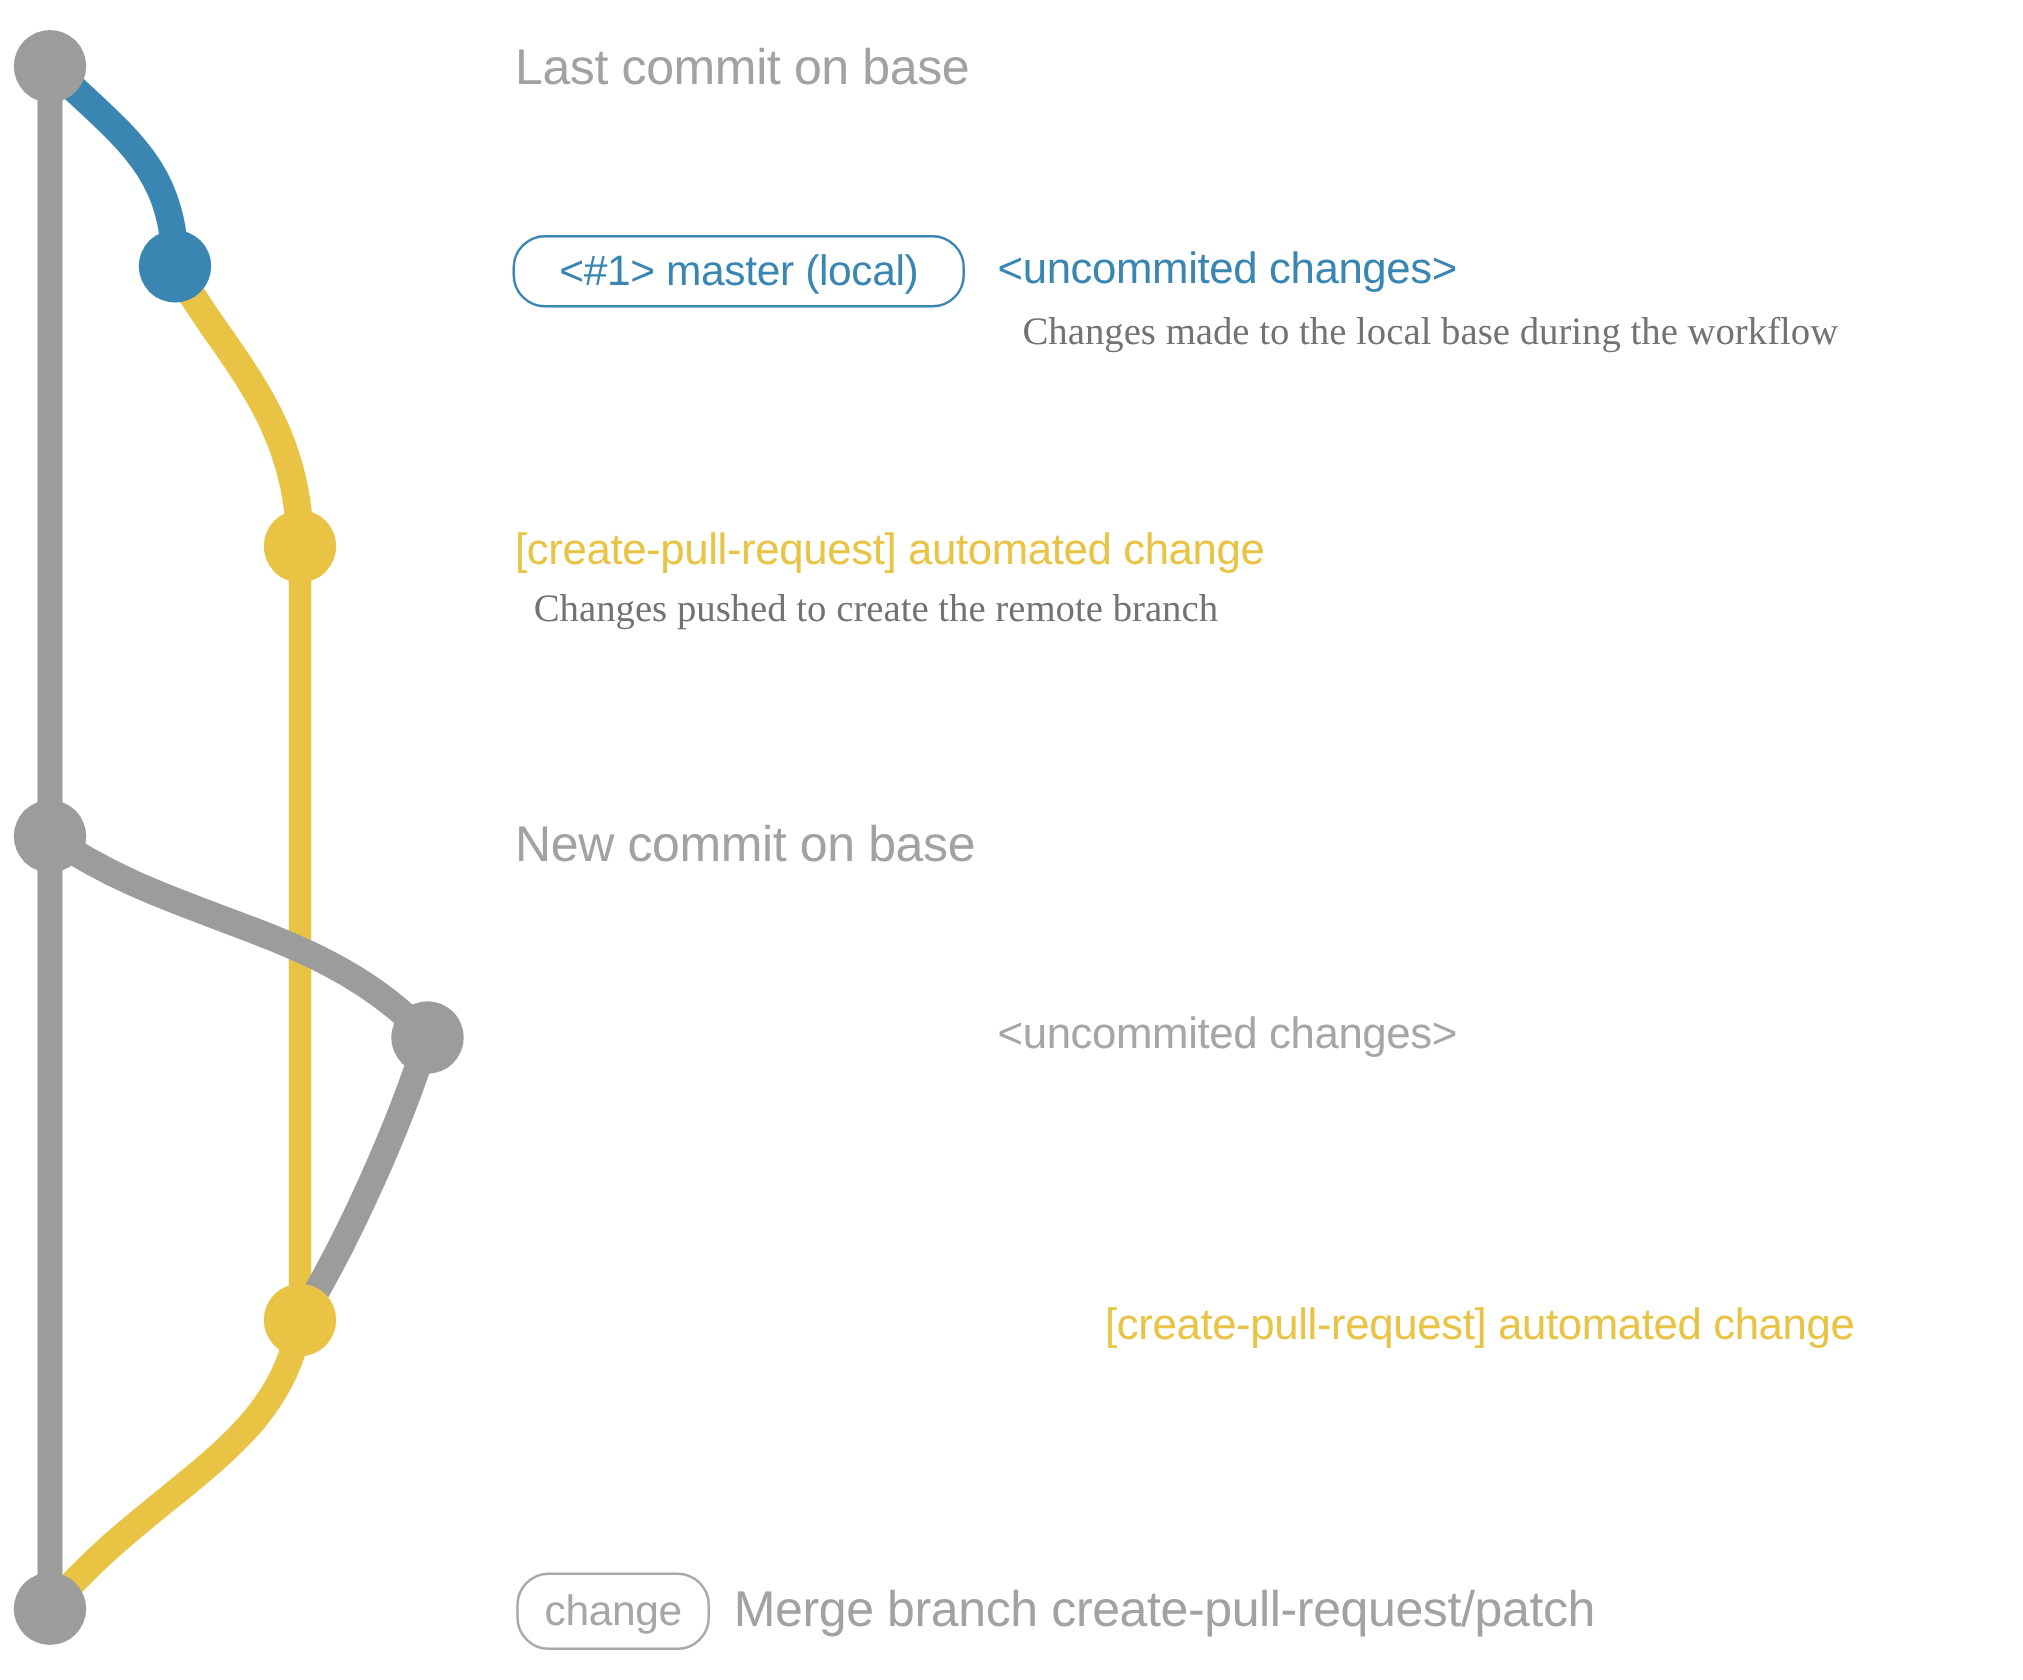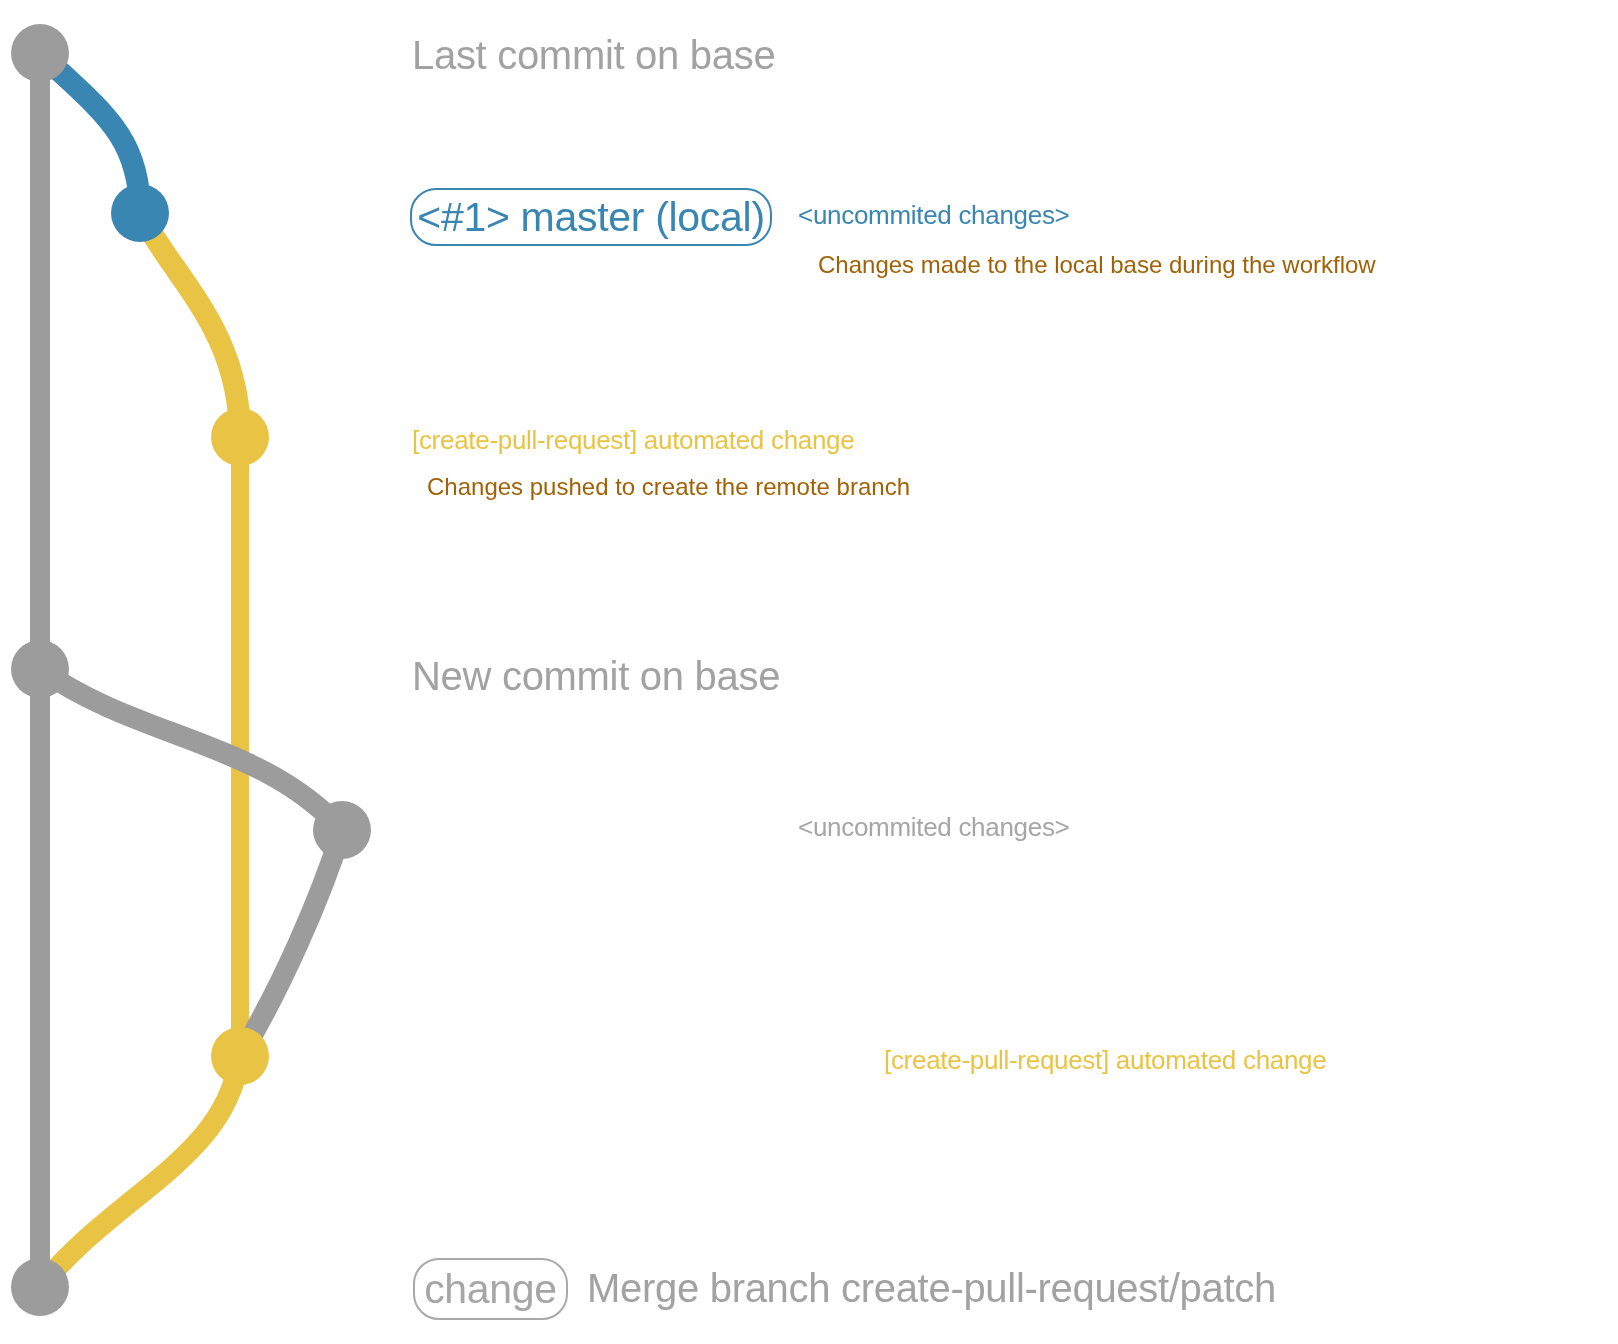--- a/index.html
+++ b/index.html
@@ -11,34 +11,34 @@
     font-family:"Liberation Sans",sans-serif;
   }
   .graph-svg{position:absolute;left:0;top:0;}
   .txt{
     position:absolute;
     white-space:nowrap;
     transform:translateY(-50%);
     letter-spacing:-0.3px;
   }
   .big-gray{font-size:40px;color:#a2a2a2;}
-  .heading{font-size:26px;}
+  .heading{font-size:35px;}
   .heading.blue{color:#3a86b2;}
   .heading.yellow{color:#e9c444;}
   .heading.gray{color:#a6a6a6;}
   .serif-desc{
-    font-family:Liberation Sans, sans-serif;
-    font-size:24px;color:#a16207;
+    font-family:Liberation Serif, serif;
+    font-size:31px;color:#737373;
     letter-spacing:0;
   }
   .badge{
     position:absolute;
     transform:translateY(-50%);
     display:flex;align-items:center;justify-content:center;
-    font-size:41px;
+    font-size:34px;
     border:2.5px solid;
     border-radius:26px;
     box-sizing:border-box;
     white-space:nowrap;
     letter-spacing:-0.3px;
   }
   .badge.blue{color:#3a86b2;border-color:#3a86b2;}
   .badge.yellow{color:#e9c444;border-color:#e9c444;}
   .badge.gray{color:#a6a6a6;border-color:#a9a9a9;}
 </style>

